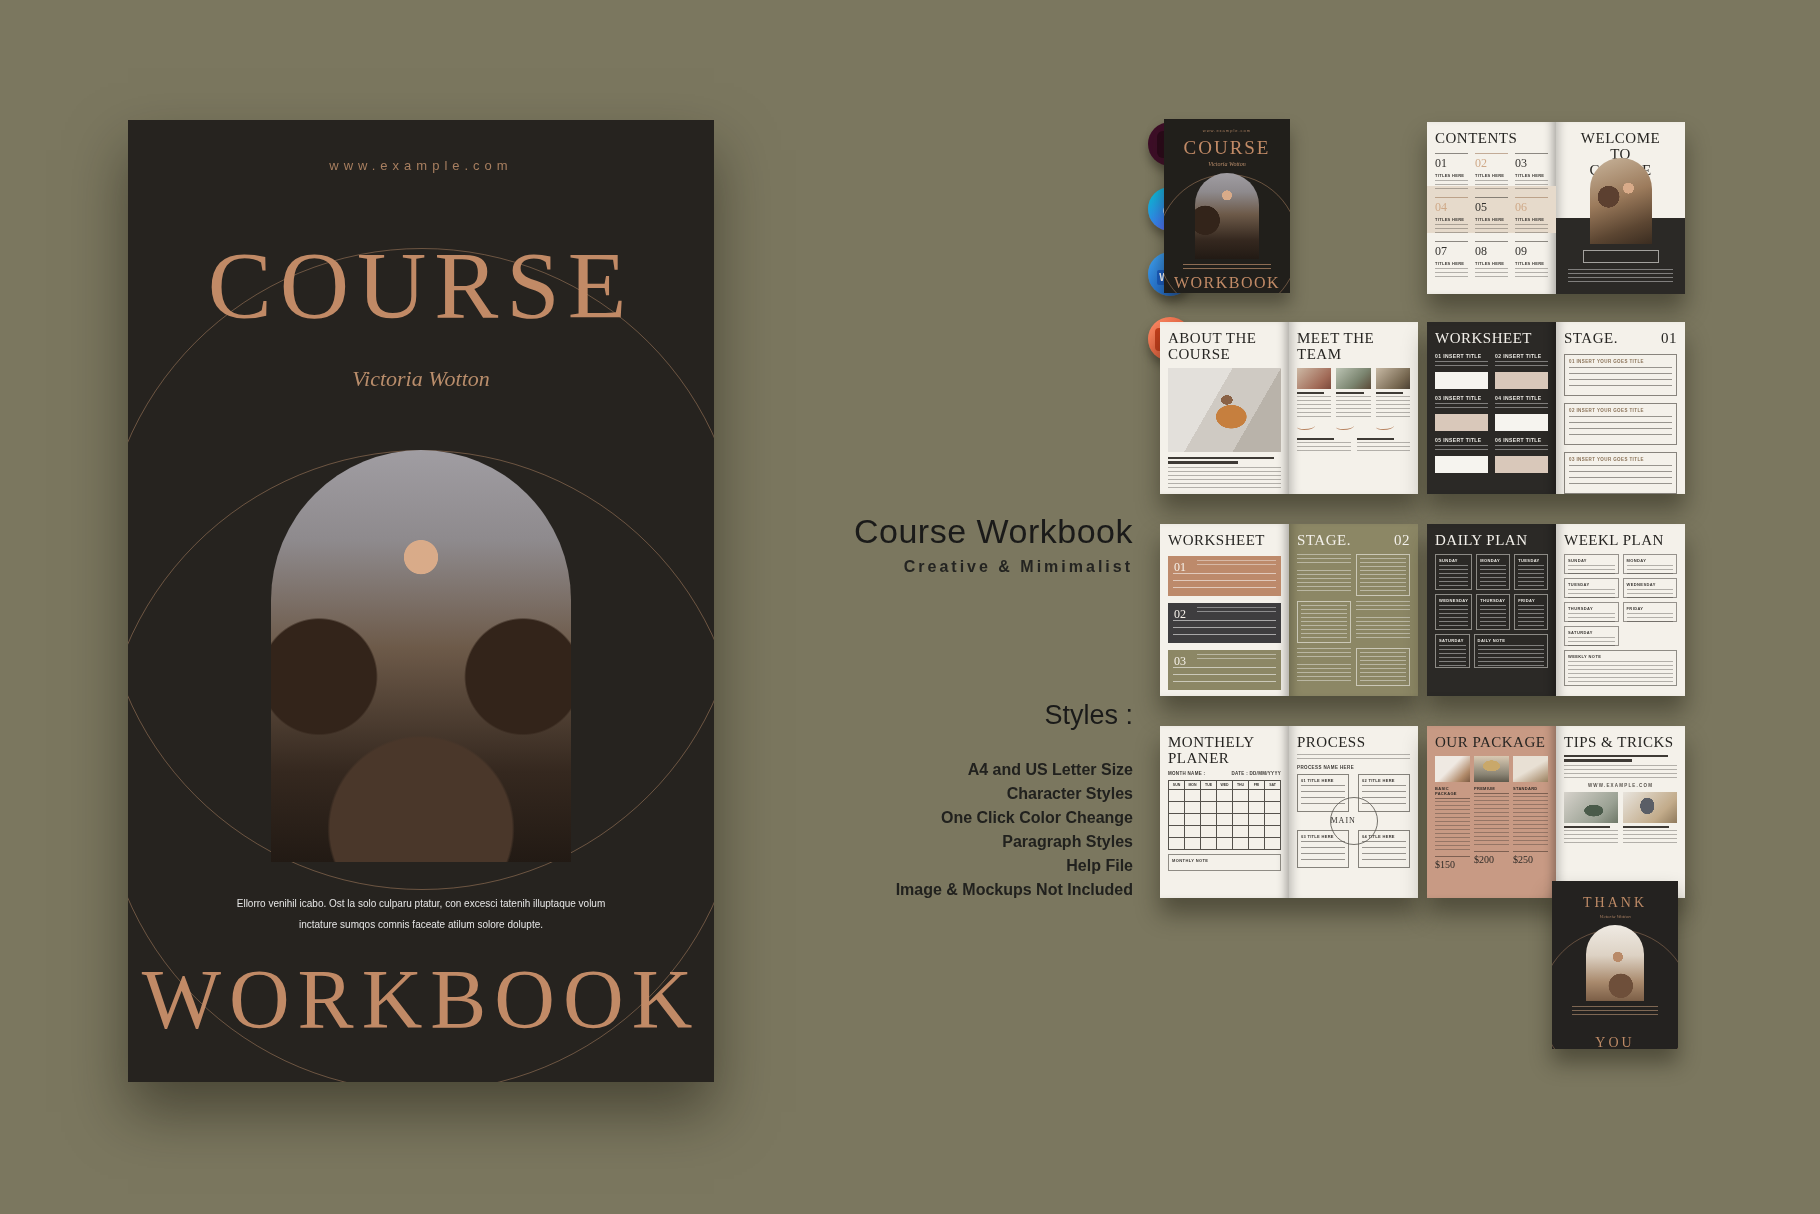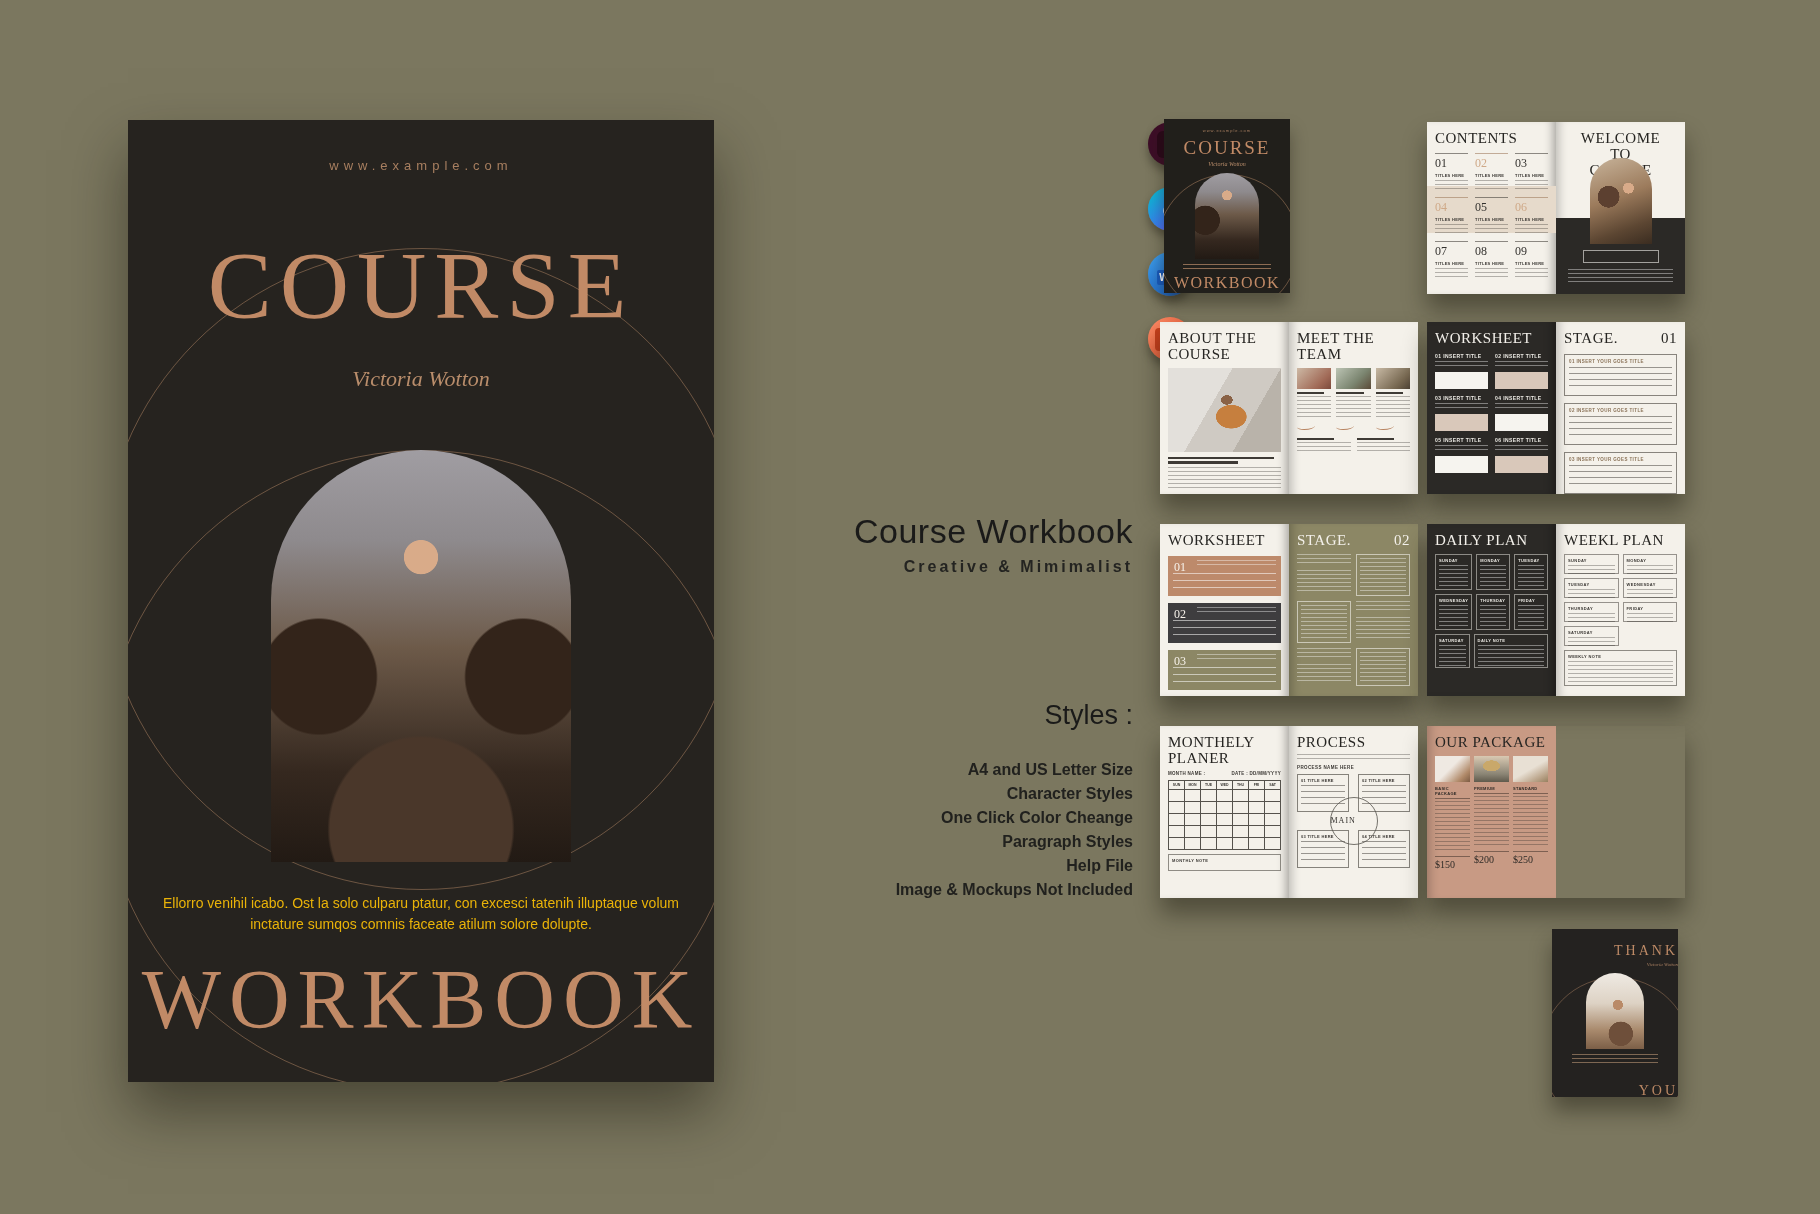--- a/index.html
+++ b/index.html
@@ -21,22 +21,22 @@
         width:640px;height:640px;left:-27px}
   .c1{top:128px}.c2{top:330px}
   .arch{position:absolute;left:143px;top:330px;width:300px;height:412px;
         border-radius:150px 150px 0 0;z-index:2}
   .ph-portrait{background:
       radial-gradient(circle 38px at 50% 26%, #d9ab89 0 44%, rgba(217,171,137,0) 46%),
       radial-gradient(circle 95px at 16% 55%, #33241a 0 60%, rgba(51,36,26,0) 62%),
       radial-gradient(circle 95px at 84% 55%, #33241a 0 60%, rgba(51,36,26,0) 62%),
       radial-gradient(circle 130px at 50% 92%, #4a372a 0 70%, rgba(74,55,42,0) 72%),
       linear-gradient(180deg,#a09da2 0%,#8e8a8d 22%,#6d5a49 48%,#35281f 78%,#221a14 100%)}
-  .cover-desc{position:absolute;top:773px;width:100%;text-align:center;font-size:14px;
-              line-height:21px;color:#eab308;z-index:3}
+  .cover-desc{position:absolute;top:773px;width:100%;text-align:center;font-size:10px;
+              line-height:21px;color:#e5e5e5;z-index:3}
   .cover-sub{position:absolute;top:838px;width:100%;text-align:center;
              font-family:"Liberation Serif",serif;font-size:84px;line-height:1;
              letter-spacing:8px;color:#c18a66;z-index:3}
 
   
   .app{position:absolute;left:1148px;width:44px;height:44px;border-radius:50%;
        display:flex;align-items:center;justify-content:center;
        box-shadow:0 6px 9px rgba(28,26,16,.4)}
   .app-id{top:122px;background:#3d0e27}
   .idsq{width:27px;height:27px;background:#2a0819;border-radius:6px;display:flex;
@@ -192,22 +192,22 @@
   .ph-p1{height:26px;background:linear-gradient(135deg,#efe9e2 0 45%,#b08968 80%,#7c5b43)}
   .ph-p2{height:26px;background:radial-gradient(14px 9px at 50% 38%, #c9a86a 0 60%, rgba(0,0,0,0) 62%),
       linear-gradient(180deg,#d9c9b2,#8a8474 70%,#5f5a4c)}
   .ph-p3{height:26px;background:linear-gradient(150deg,#e8e0d4 0 50%,#bba58b 80%,#97805f)}
   .ph-s1{height:31px;background:radial-gradient(16px 10px at 55% 60%, #4a5b4a 0 58%, rgba(0,0,0,0) 60%),
       linear-gradient(135deg,#d6d2cb,#9aa193 70%,#6f7868)}
   .ph-s2{height:31px;background:radial-gradient(12px 14px at 45% 45%, #5a5e66 0 58%, rgba(0,0,0,0) 60%),
       linear-gradient(135deg,#e8e4dd,#c2ab8a 70%,#8f7a5c)}
 
   
-  .thank{position:absolute;left:1552px;top:929px;width:126px;height:168px;background:#242220;
-         overflow:hidden;text-align:right;box-shadow:0 14px 20px rgba(28,26,16,.45)}
+  .thank{position:absolute;left:1552px;top:881px;width:126px;height:168px;background:#242220;
+         overflow:hidden;text-align:center;box-shadow:0 14px 20px rgba(28,26,16,.45)}
   .th-t{margin-top:14px;font-family:"Liberation Serif",serif;font-size:14px;letter-spacing:3px;color:#bd8a66}
   .th-s{margin-top:3px;font-family:"Liberation Serif",serif;font-style:italic;font-size:5px;color:#a87f60}
   .th-arch{margin:6px auto 0;width:58px;height:76px;border-radius:29px 29px 0 0;position:relative;z-index:2;
       background:radial-gradient(circle 10px at 55% 42%, #b98a68 0 50%, rgba(0,0,0,0) 52%),
       radial-gradient(circle 20px at 60% 80%, #6e4f3a 0 60%, rgba(0,0,0,0) 62%),
       linear-gradient(180deg,#efeae3 0%,#ddd2c4 40%,#a98a6d 75%,#7c5f47 100%)}
   .th-tx{margin:5px auto 0;width:86px;height:9px;
       background-image:repeating-linear-gradient(rgba(200,160,125,.55) 0 1px,transparent 1px 4px)}
   .th-b{margin-top:20px;font-family:"Liberation Serif",serif;font-size:14px;letter-spacing:3px;color:#bd8a66}
   .thank .circ-s{position:absolute;border:1px solid rgba(196,146,108,.4);border-radius:50%;
@@ -673,20 +673,39 @@
             <div class="tx" style="height:52px"></div>
             <div class="price">$200</div>
           </div>
         <div>
             <div class="pname">STANDARD</div>
             <div class="tx" style="height:52px"></div>
             <div class="price">$250</div>
           </div>
       </div>
     </div>
+    <div class="pg">
+      <div class="t1">TIPS &amp; TRICKS</div>
+      <div class="bold-line" style="width:92%;margin-top:4px"></div>
+      <div class="bold-line" style="width:60%"></div>
+      <div class="tx" style="height:14px;margin-top:3px"></div>
+      <div class="tweb">WWW.EXAMPLE.COM</div>
+      <div class="tcards">
+        <div>
+            <div class="ph-s1"></div>
+            <div class="bold-line" style="width:85%;height:2px;margin-top:3px"></div>
+            <div class="tx" style="height:16px;margin-top:2px"></div>
+          </div>
+        <div>
+            <div class="ph-s2"></div>
+            <div class="bold-line" style="width:85%;height:2px;margin-top:3px"></div>
+            <div class="tx" style="height:16px;margin-top:2px"></div>
+          </div>
+      </div>
+    </div>
   </div>
 
   <div class="thank">
     <div class="circ-s"></div>
     <div class="th-t">THANK</div>
     <div class="th-s">Victoria Wotton</div>
     <div class="th-arch"></div>
     <div class="th-tx"></div>
     <div class="th-b">YOU</div>
   </div>

